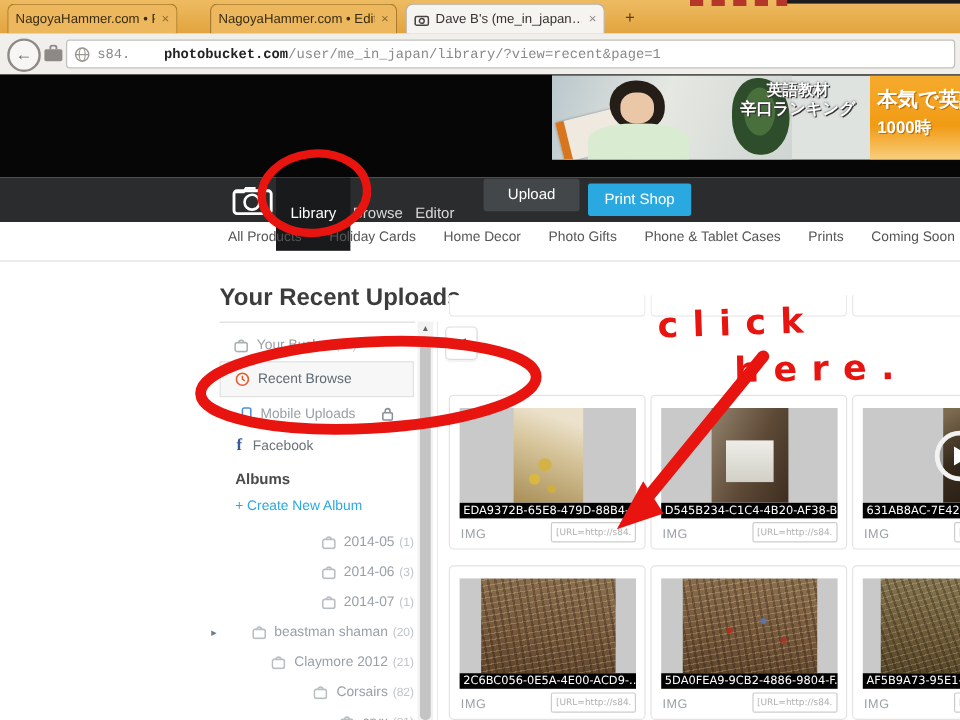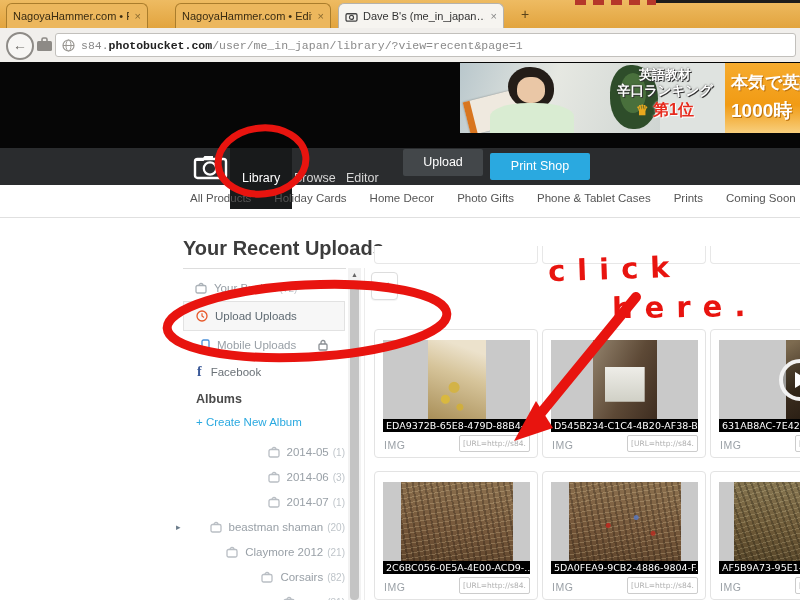--- a/index.html
+++ b/index.html
@@ -22,21 +22,21 @@
 
   .addressbar{position:absolute;left:0;top:28px;width:800px;height:34px;background:#f1efec;
               border-bottom:1px solid #cfcdc9;}
   .backbtn{position:absolute;left:6px;top:4px;width:24px;height:24px;border:2px solid #8e8b87;
            border-radius:50%;color:#6e6b67;font-size:14px;line-height:22px;text-align:center;background:#f7f6f4;}
   .briefcase{position:absolute;left:36px;top:9px;}
   .urlbox{position:absolute;left:55px;top:5px;width:741px;height:24px;background:#fff;
           border:1px solid #c2c0bc;border-radius:3px;box-sizing:border-box;
           display:flex;align-items:center;padding:0 6px;font-size:11.5px;color:#8a8a8a;font-family:Liberation Mono, monospace;}
   .urlbox .globe{margin-right:6px;flex:none;}
-  .urlbox b{color:#222;font-weight:bold;}
+  .urlbox b{color:#222;font-weight:bold;margin-left:28px;}
   .urlbox .seg{white-space:nowrap;}
 
   
   .adstrip{position:absolute;left:0;top:62px;width:800px;height:86px;background:#060606;text-decoration:underline;}
   .ad{position:absolute;left:460px;top:1px;width:340px;height:70px;overflow:hidden;background:#dfe3e0;}
   .ad-photo{position:absolute;left:0;top:0;width:200px;height:70px;
             background:linear-gradient(110deg,#b9c7cc,#e6e8e2 45%,#cfd5d2);}
   .ad-hair{position:absolute;left:48px;top:4px;width:46px;height:42px;background:#241d18;border-radius:48% 52% 45% 55%;}
   .ad-face{position:absolute;left:57px;top:14px;width:28px;height:26px;background:#eac7a6;border-radius:45%;}
   .ad-shirt{position:absolute;left:30px;top:40px;width:84px;height:30px;background:#d9ecd2;border-radius:45% 45% 0 0;}
@@ -46,30 +46,30 @@
             border-radius:45% 55% 50% 50%;}
   .ad-plant:after{content:"";position:absolute;left:10px;top:8px;width:26px;height:40px;background:#49703c;border-radius:50%;}
   .ad-txt{position:absolute;left:142px;top:4px;width:126px;text-align:center;line-height:1.25;z-index:3;}
   .ad-l1{font-size:13px;font-weight:bold;color:#fff;text-shadow:0 0 2px #333,1px 1px 0 #333;}
   .ad-l2{font-size:13.5px;font-weight:bold;color:#fff;text-shadow:0 0 2px #333,1px 1px 0 #333;}
   .ad-rank{font-size:16px;font-weight:bold;color:#e62b1e;text-shadow:0 0 2px #fff,1px 1px 0 #fff;}
   .ad-crown{color:#e8a81e;text-shadow:none;font-size:14px;}
   .ad-right{position:absolute;left:265px;top:0;width:75px;height:70px;
             background:linear-gradient(#f6ab2e,#f19b14 60%,#f8cf7d);z-index:2;padding-left:6px;box-sizing:border-box;}
   .ad-r1{font-size:17px;font-weight:bold;color:#fff;text-shadow:1px 1px 0 #b96f0a;margin-top:8px;white-space:nowrap;}
-  .ad-r2{font-size:19px;font-weight:bold;color:#fff;text-shadow:1px 1px 0 #b96f0a;margin-top:4px;white-space:nowrap;}
+  .ad-r2{font-size:14px;font-weight:bold;color:#fff;text-shadow:1px 1px 0 #b96f0a;margin-top:4px;white-space:nowrap;}
 
   
   .navbar{position:absolute;left:0;top:148px;width:800px;height:37px;background:#2a2c2e;}
   .logo{position:absolute;left:193px;top:6px;}
   .navitem{position:absolute;top:0;height:37px;line-height:37px;padding:12px 12px;font-size:12.5px;color:#d8d8d8;}
   .navitem.active{background:#181a1b;color:#fff;}
   .btn-upload{position:absolute;left:403px;top:1px;width:80px;height:27px;background:#43474a;
               border-radius:2px;color:#fff;font-size:12.5px;text-align:center;line-height:27px;}
-  .btn-print{position:absolute;left:490px;top:5px;width:100px;height:27px;border-radius:2px;
+  .btn-print{position:absolute;left:490px;top:5px;width:86px;height:27px;border-radius:2px;
              color:#fff;font-size:12.5px;text-align:center;line-height:27px;}
 
   .subnav{position:absolute;left:190px;top:192px;display:flex;gap:23px;font-size:11.5px;color:#555;}
   .subnav span{white-space:nowrap;}
   .subnav-border{position:absolute;left:0;top:217px;width:800px;height:1px;background:#e0e0e0;}
 
   
   .pagetitle{position:absolute;left:183px;top:237px;font-size:20px;font-weight:bold;color:#3c3c3c;}
 
   .side-top{position:absolute;left:183px;top:268px;width:163px;height:1px;background:#ddd;}
@@ -188,21 +188,20 @@
       <div class="ad-photo">
         <div class="ad-mag"></div>
         <div class="ad-hair"></div>
         <div class="ad-face"></div>
         <div class="ad-shirt"></div>
         <div class="ad-plant"></div>
       </div>
       <div class="ad-txt">
         <div class="ad-l1">英語教材</div>
         <div class="ad-l2">辛口ランキング</div>
-        <div class="ad-rank"><span class="ad-crown">♛</span> <span>第1位</span></div>
       </div>
       <div class="ad-right">
         <div class="ad-r1">本気で英語</div>
         <div class="ad-r2">1000時</div>
       </div>
     </div>
   </div>
 
   <div class="navbar">
     <svg class="logo" width="36" height="26" viewBox="0 0 36 26">
@@ -239,21 +238,21 @@
     </svg>
     <span>Your Bucket</span>
     <span class="cnt">(72)</span>
   </div>
 
   <div class="srow hl" style="top:301px;height:30px;">
     <svg width="12" height="12" viewBox="0 0 12 12">
       <circle cx="6" cy="6" r="5" fill="none" stroke="#e8582a" stroke-width="1.3"></circle>
       <path d="M6 3.2 V6 l2 1.4" fill="none" stroke="#e8582a" stroke-width="1.2"></path>
     </svg>
-    <span>Upload Uploads</span>
+    <span>Recent Browse</span>
   </div>
 
   <div class="srow" style="top:334px;">
     <span class="caret" style="visibility:visible;position:static;margin-left:3px;">▸</span>
     <svg width="9" height="13" viewBox="0 0 9 13" style="margin:0 7px 0 5px;">
       <rect x="1" y="1" width="7" height="11" rx="1.5" fill="none" stroke="#4a90d9" stroke-width="1.3"></rect>
     </svg>
     <span>Mobile Uploads</span>
     <svg class="lock" width="10" height="12" viewBox="0 0 10 12">
       <rect x="1" y="5" width="8" height="6" rx="1" fill="none" stroke="#8a8f94" stroke-width="1.3"></rect>

